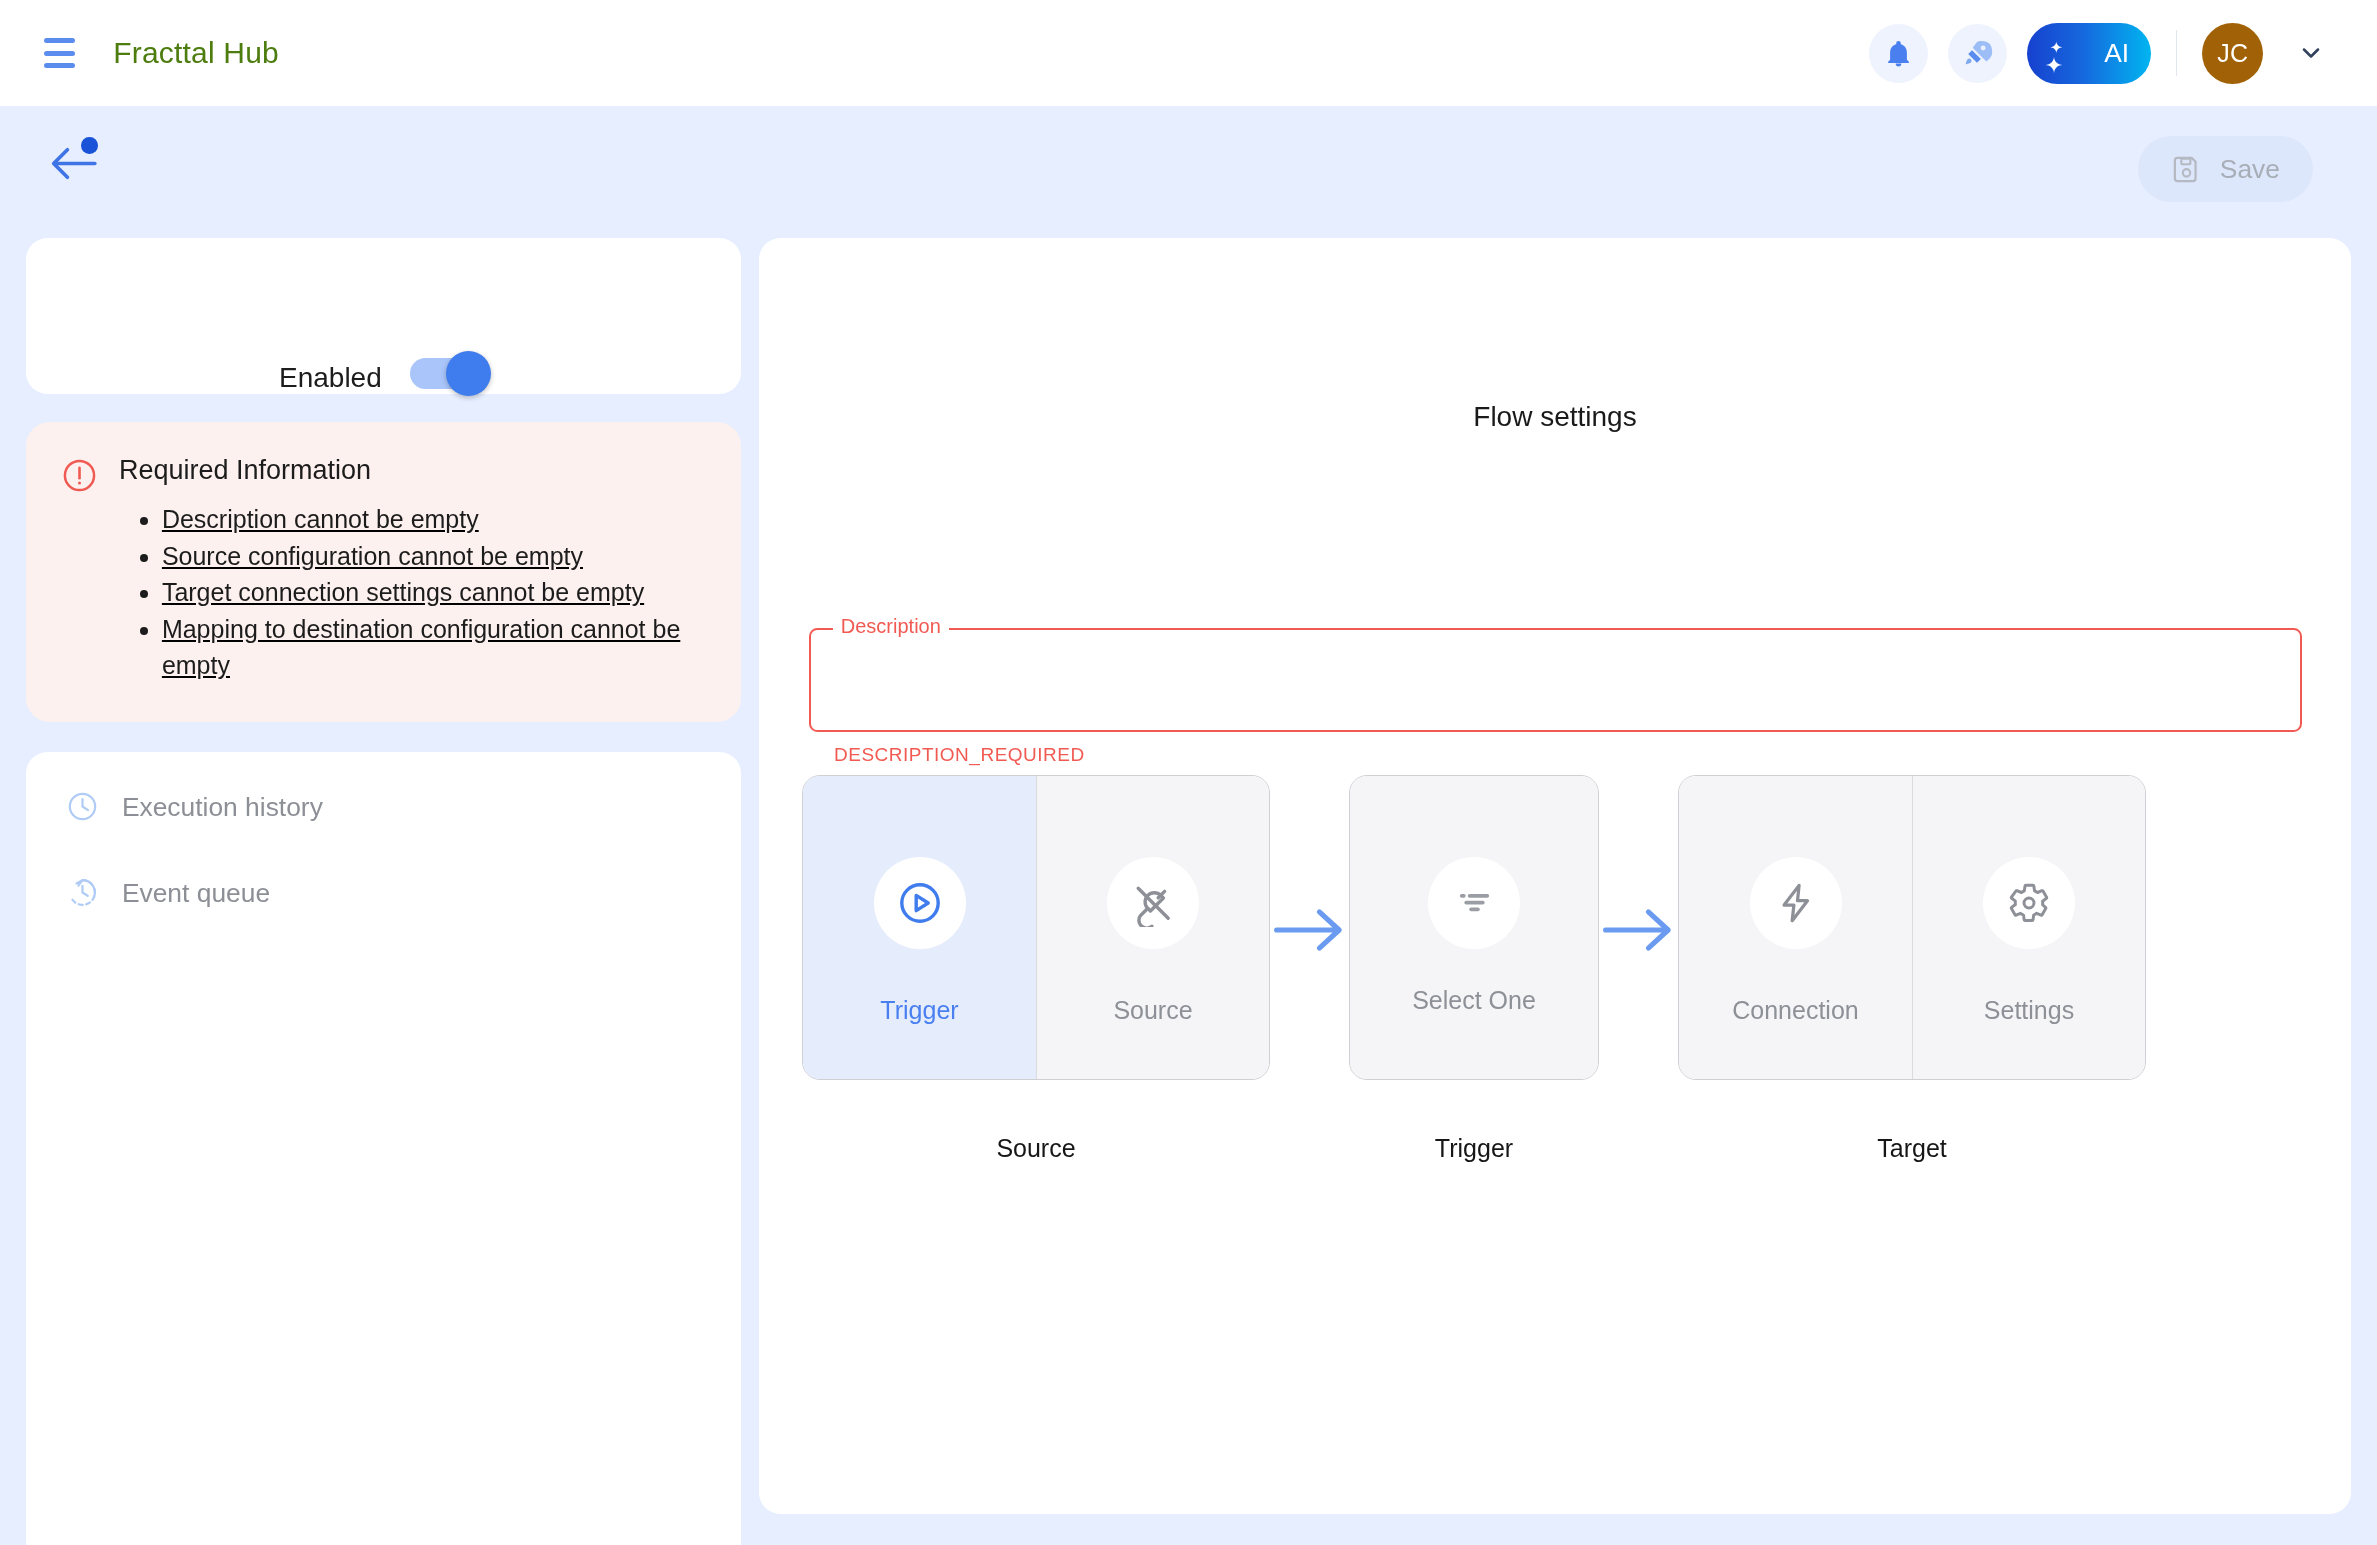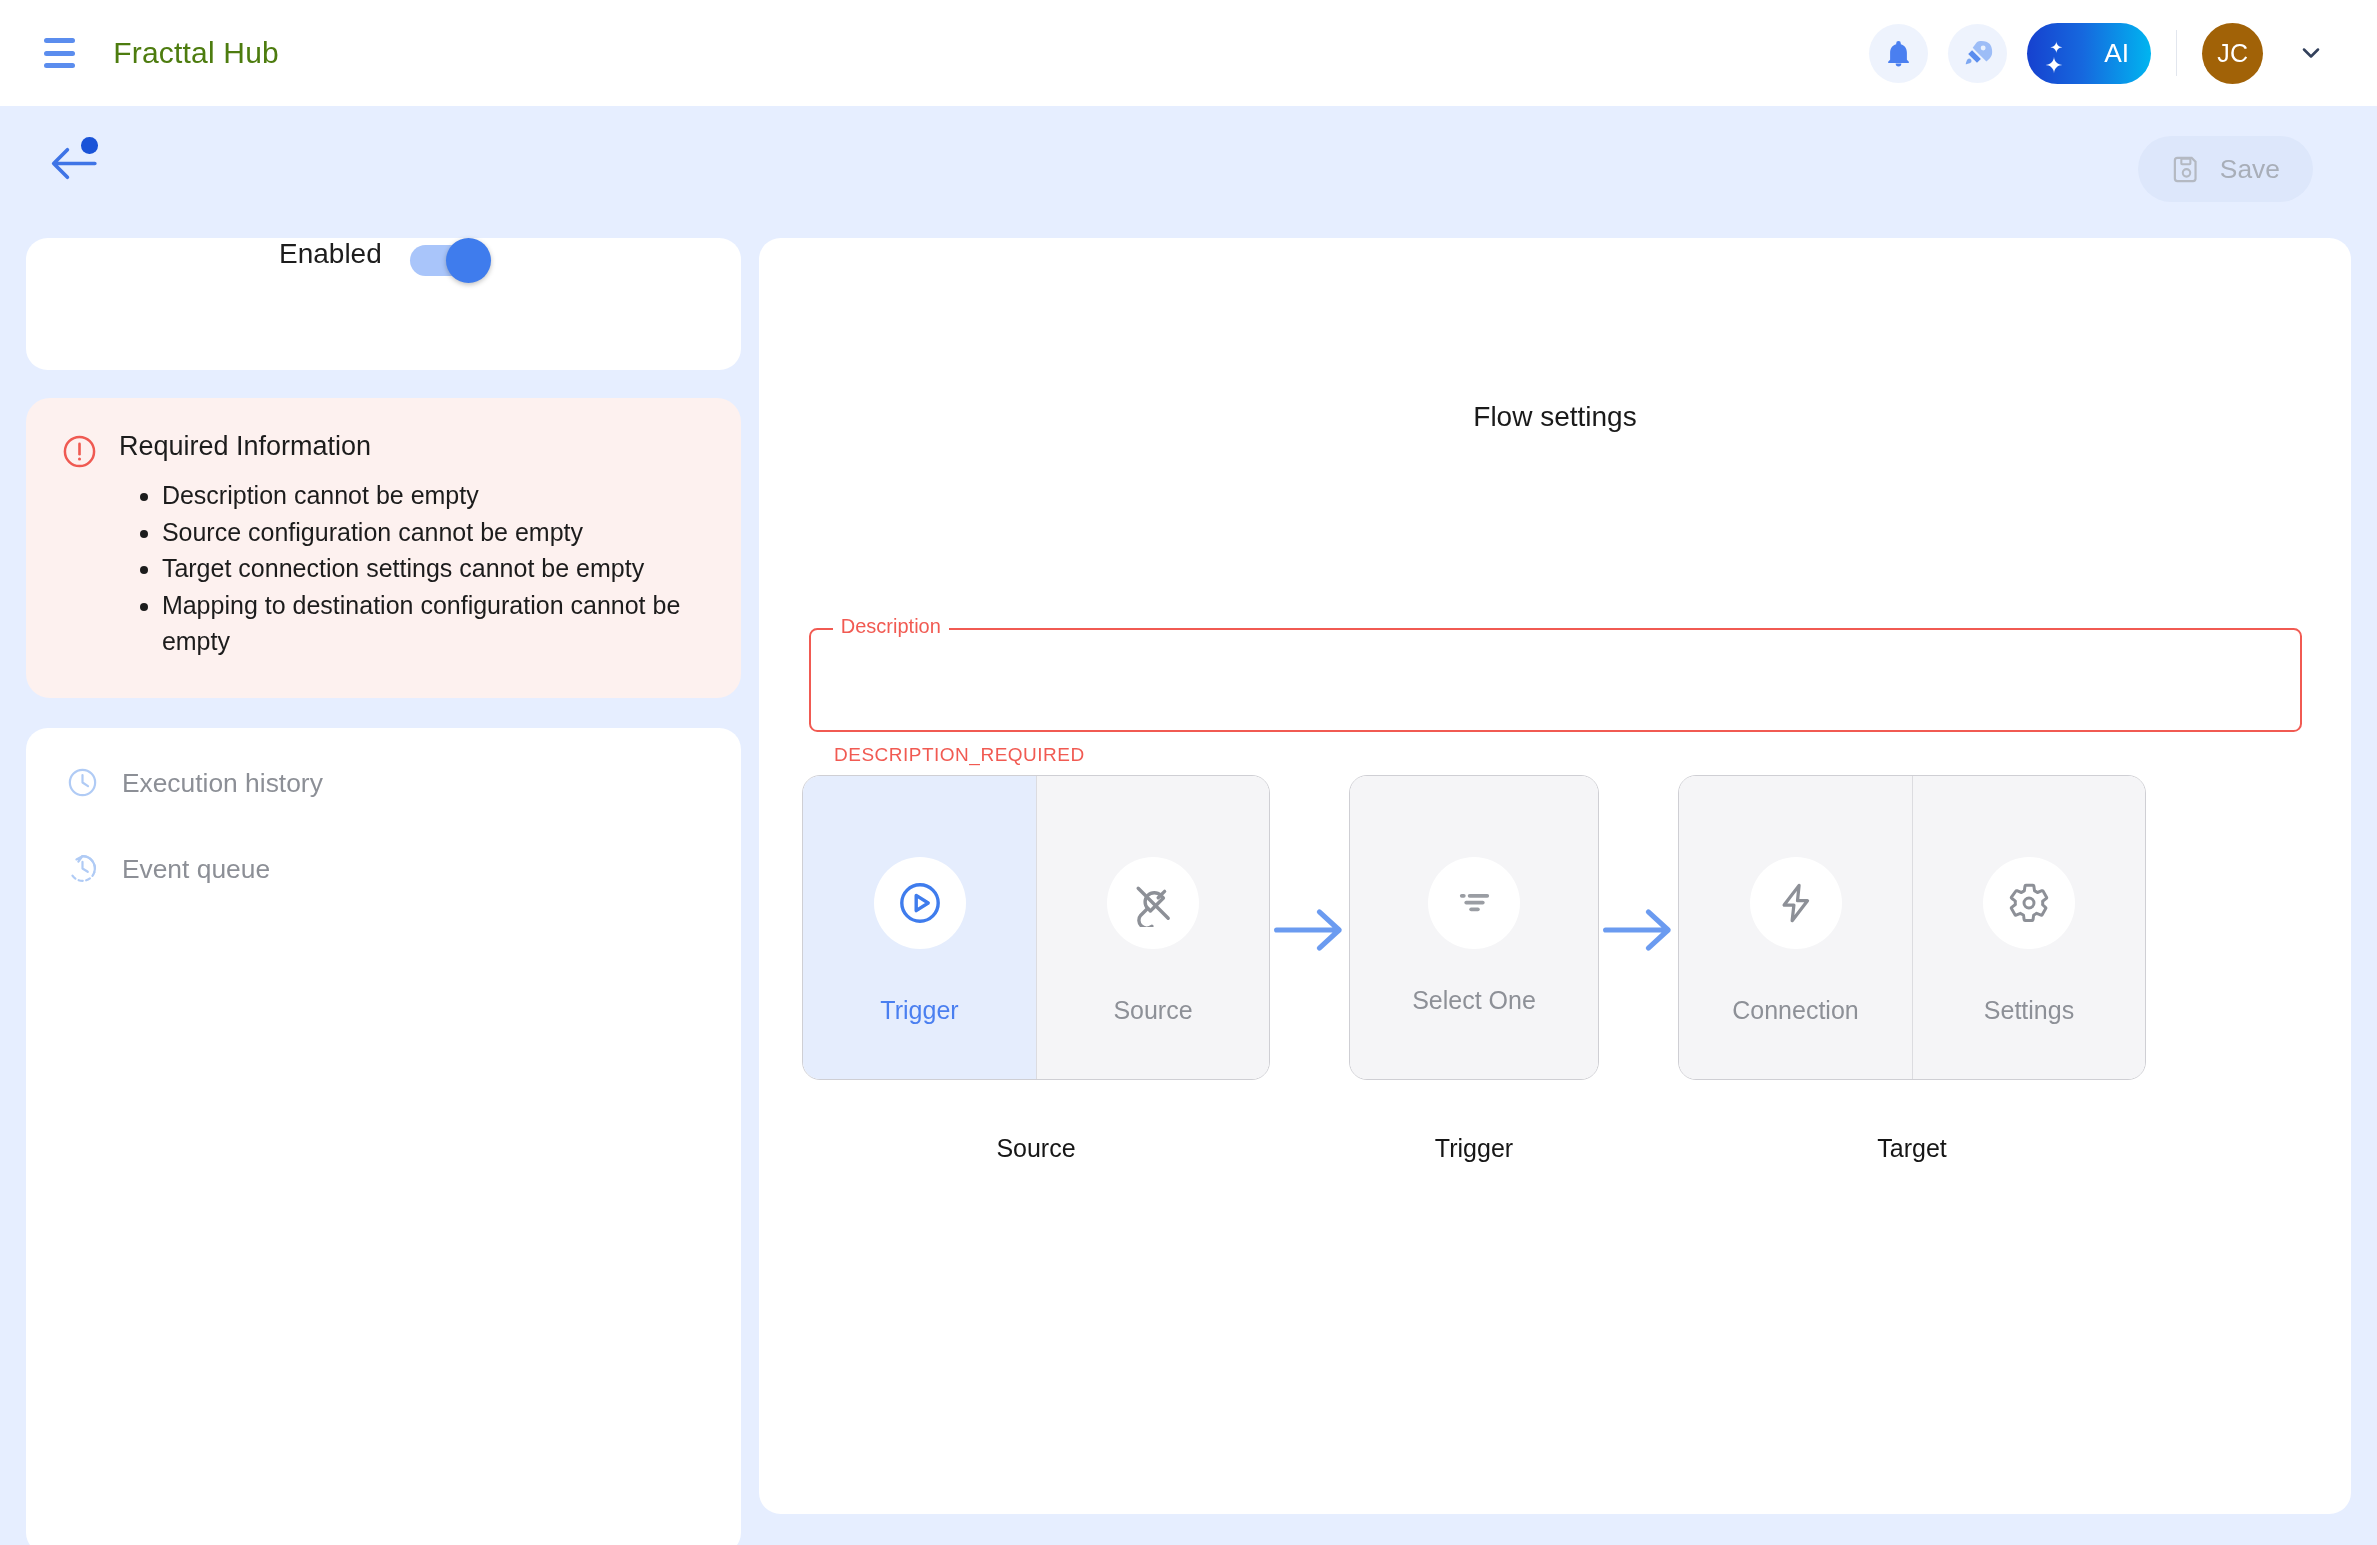--- a/index.html
+++ b/index.html
@@ -55,35 +55,35 @@
     position: absolute; right: 64px; top: 30px; height: 66px; padding: 0 33px;
     border-radius: 33px; background: #dde7fb; display: flex; align-items: center; gap: 18px;
     color: #a8aeb8; font-size: 26.4px; cursor: default; border: none;
   }
 
   
   .left-panel { position: absolute; left: 26.4px; top: 238px; width: 715px; }
   .card {
     background: #ffffff; border-radius: 21.5px;
   }
-  .enabled-card { height: 132px; display: flex; align-items: flex-start; justify-content: center; gap: 28px; }
+  .enabled-card { height: 156px; display: flex; align-items: flex-end; justify-content: center; gap: 28px; }
   .enabled-label { font-size: 28px; color: #1d1d1d; }
   .switch { position: relative; width: 79px; height: 43px; cursor: pointer; }
   .switch .track { position: absolute; left: 0; top: 6.6px; width: 71px; height: 31px;
     border-radius: 15.7px; background: #a9c5fa; }
   .switch .knob { position: absolute; left: 36px; top: 0; width: 45px; height: 45px;
     border-radius: 50%; background: #3f7ced; box-shadow: 0 1.7px 5px rgba(0,0,0,.25); }
 
   .alert-card {
     margin-top: 28px; background: #fdf1ef; border-radius: 24px;
     padding: 33px 36px 38px 36px; display: flex; gap: 21.5px;
   }
   .alert-icon { flex: 0 0 auto; margin-top: 3.3px; }
   .alert-title { font-size: 27px; color: #1c1c1c; margin-bottom: 15px; }
-  .alert-list { list-style: disc; margin-left: 43px; }
+  .alert-list { list-style: disc; margin-left: 43px; text-decoration: underline; }
   .alert-list li { font-size: 25px; color: #1c1c1c; line-height: 1.46; }
 
   .nav-card { margin-top: 30px; height: 826px; padding: 18px 16.5px; }
   .nav-item {
     display: flex; align-items: center; gap: 23px; height: 76px;
     padding: 0 23px; border-radius: 16.5px; cursor: pointer; margin-bottom: 10px;
   }
   .nav-item .label { font-size: 26.4px; color: #8c8f96; }
   .nav-item.active { background: #f5f5f7; }
   .nav-item.active .label { color: #4a7ff0; }

